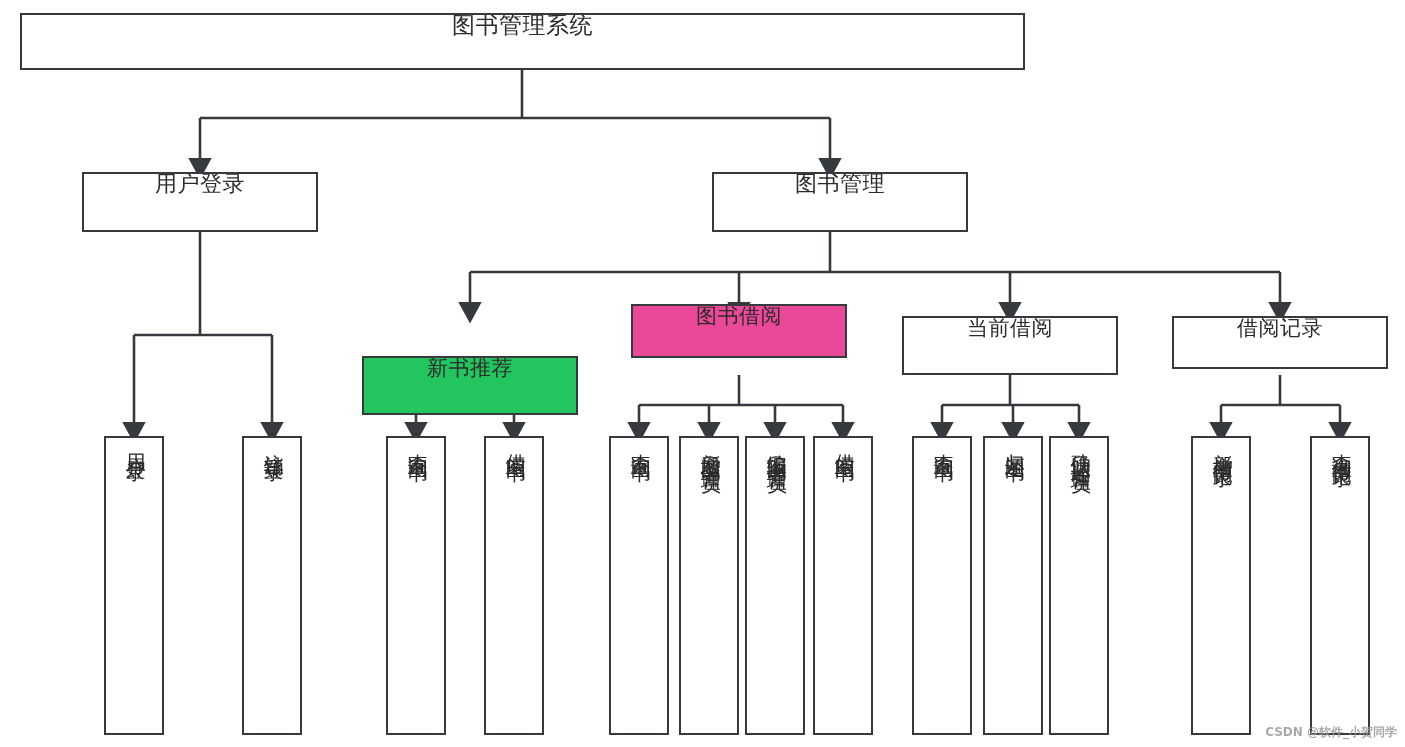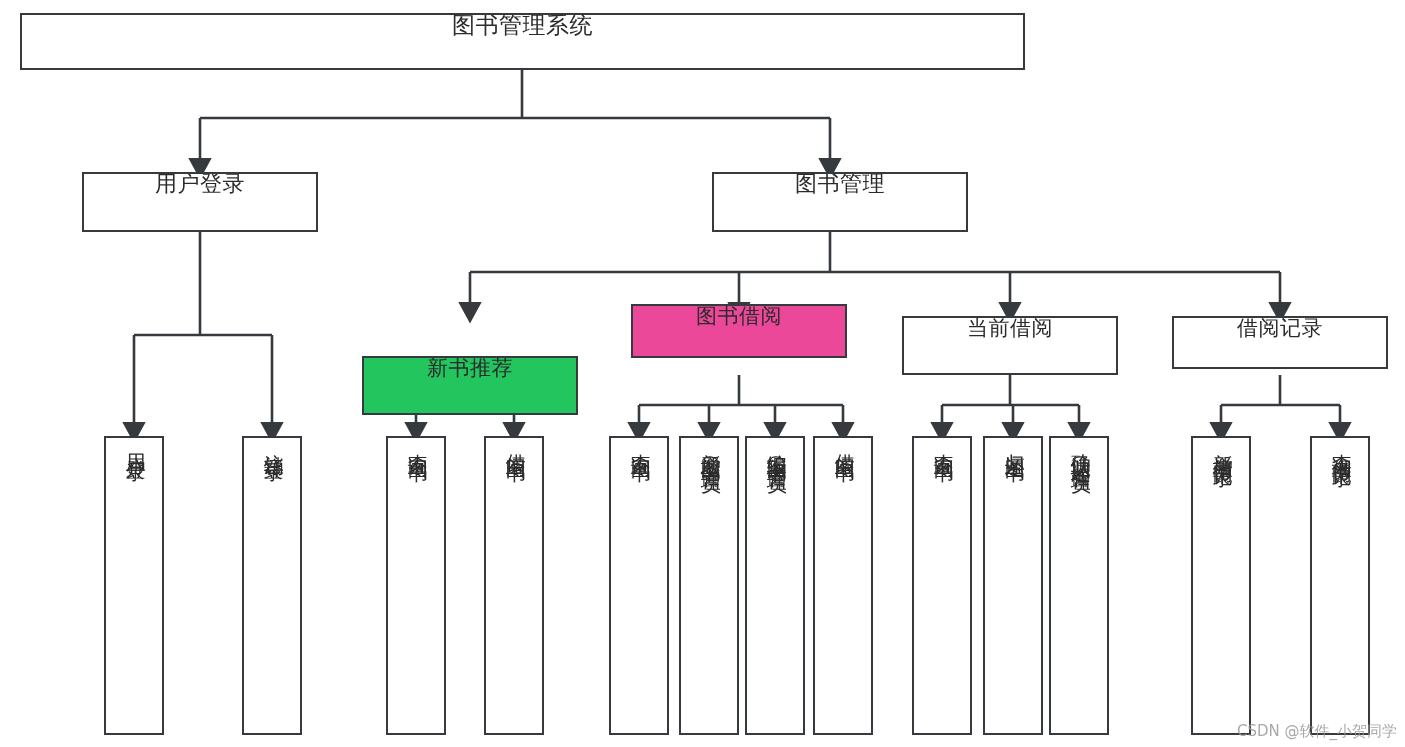--- a/index.html
+++ b/index.html
@@ -50,25 +50,26 @@
     font-size: 20px;
     white-space: nowrap;
   }
   .node-box.level0 .node-label { font-size: 23px; }
   .node-box.level1 .node-label { font-size: 22px; }
   .node-box.level2 .node-label { font-size: 21px; }
   #watermark {
     position: absolute;
     right: 8px;
     bottom: 6px;
-    font-size: 15px;
+    font-size: 12px;
     color: #9a9a9a;
     opacity: 0.85;
     white-space: nowrap;
     font-family: "DejaVu Sans", "Liberation Sans", sans-serif;
+    font-weight: bold;
   }
 </style>
 </head>
 <body>
 
 <div id="canvas" style="background: rgb(255, 255, 255);">
 
   <svg id="diagram-svg" viewBox="0 0 1405 747" xmlns="http://www.w3.org/2000/svg">
     <defs>
       <marker id="arrow" viewBox="0 0 12 12" refX="6" refY="10" markerWidth="9" markerHeight="9" orient="auto-start-reverse">

